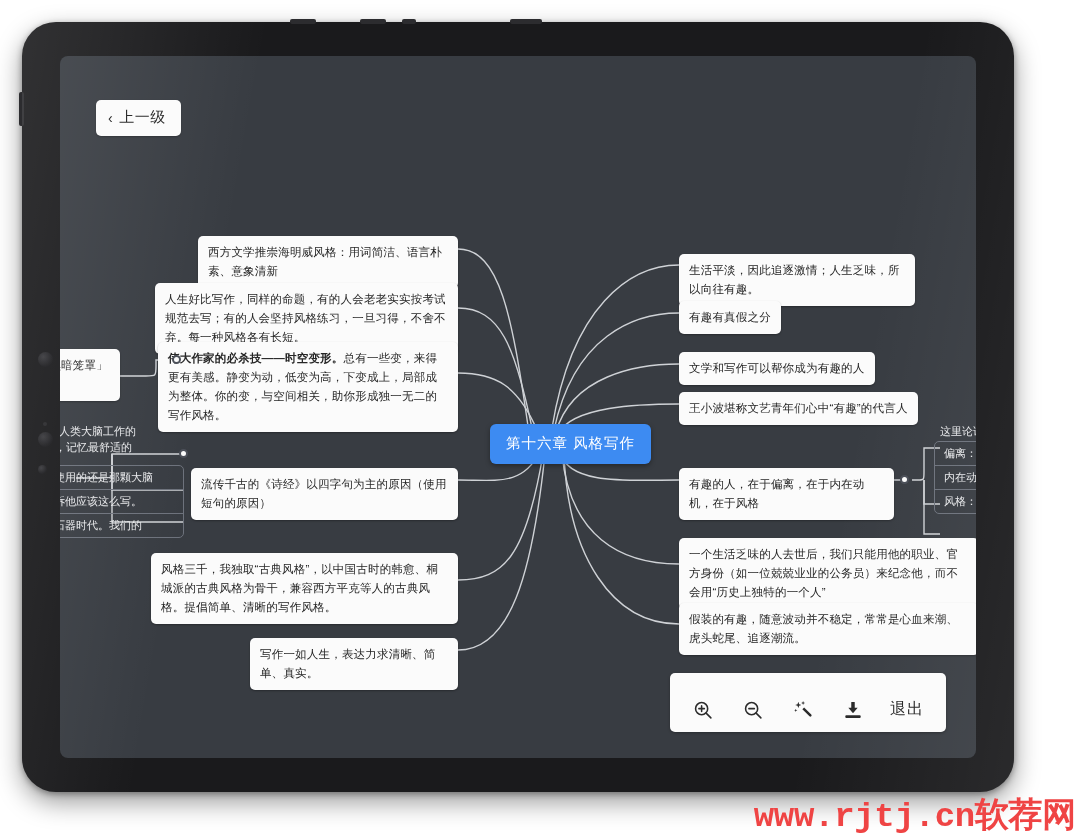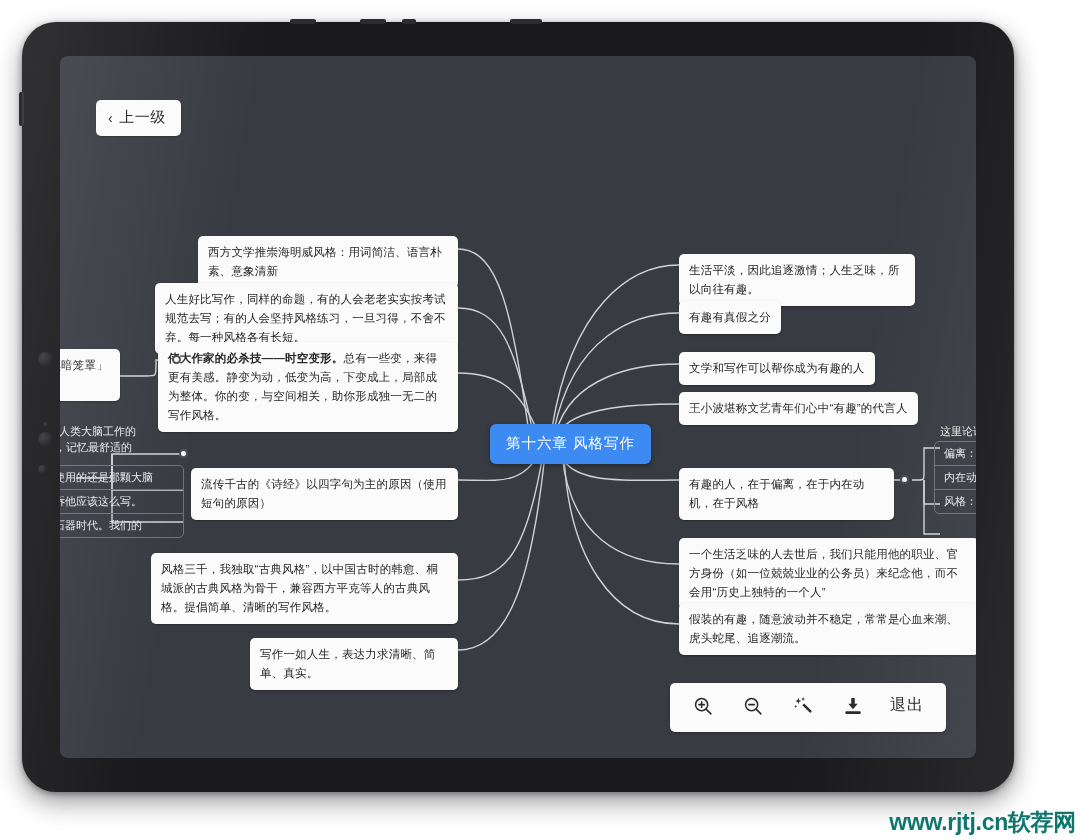--- a/index.html
+++ b/index.html
@@ -140,45 +140,46 @@
     cursor:pointer;
   }
   .stack .srow:last-child{ border-bottom:none; }
 
   
   .toolbar{
     position:absolute;
     right:30px; bottom:26px;
     background:#fbfbfb;
     border-radius:5px;
-    height:49px;
-    display:flex; align-items:flex-start;
+    height:59px;
+    display:flex; align-items:flex-end;
     padding:0 10px;
     gap:4px;
     box-shadow:0 1px 3px rgba(0,0,0,.28);
     z-index:9;
   }
   .tb-item{
     width:46px; height:45px;
     display:flex;align-items:center;justify-content:center;
     cursor:pointer; color:#2b2b2b;
   }
   .tb-item.exit{ width:auto; padding:0 12px 0 10px; font-size:16px; letter-spacing:1px;}
   .tb-item svg{ display:block; }
 
   
   .watermark{
     position:absolute;
     right:4px; bottom:2px;
-    font-size:23px;
+    font-size:34px;
     font-weight:700;
-    color:#0f766e;
+    color:#ef4444;
     letter-spacing:-.3px;
     white-space:nowrap;
     z-index:20;
+    font-family:Liberation Mono, monospace;
   }
 </style>
 </head>
 <body>
 
 <div id="stage">
 
   <div class="device">
 
     <div class="btn-top" style="left:268px; width:26px;"></div>

